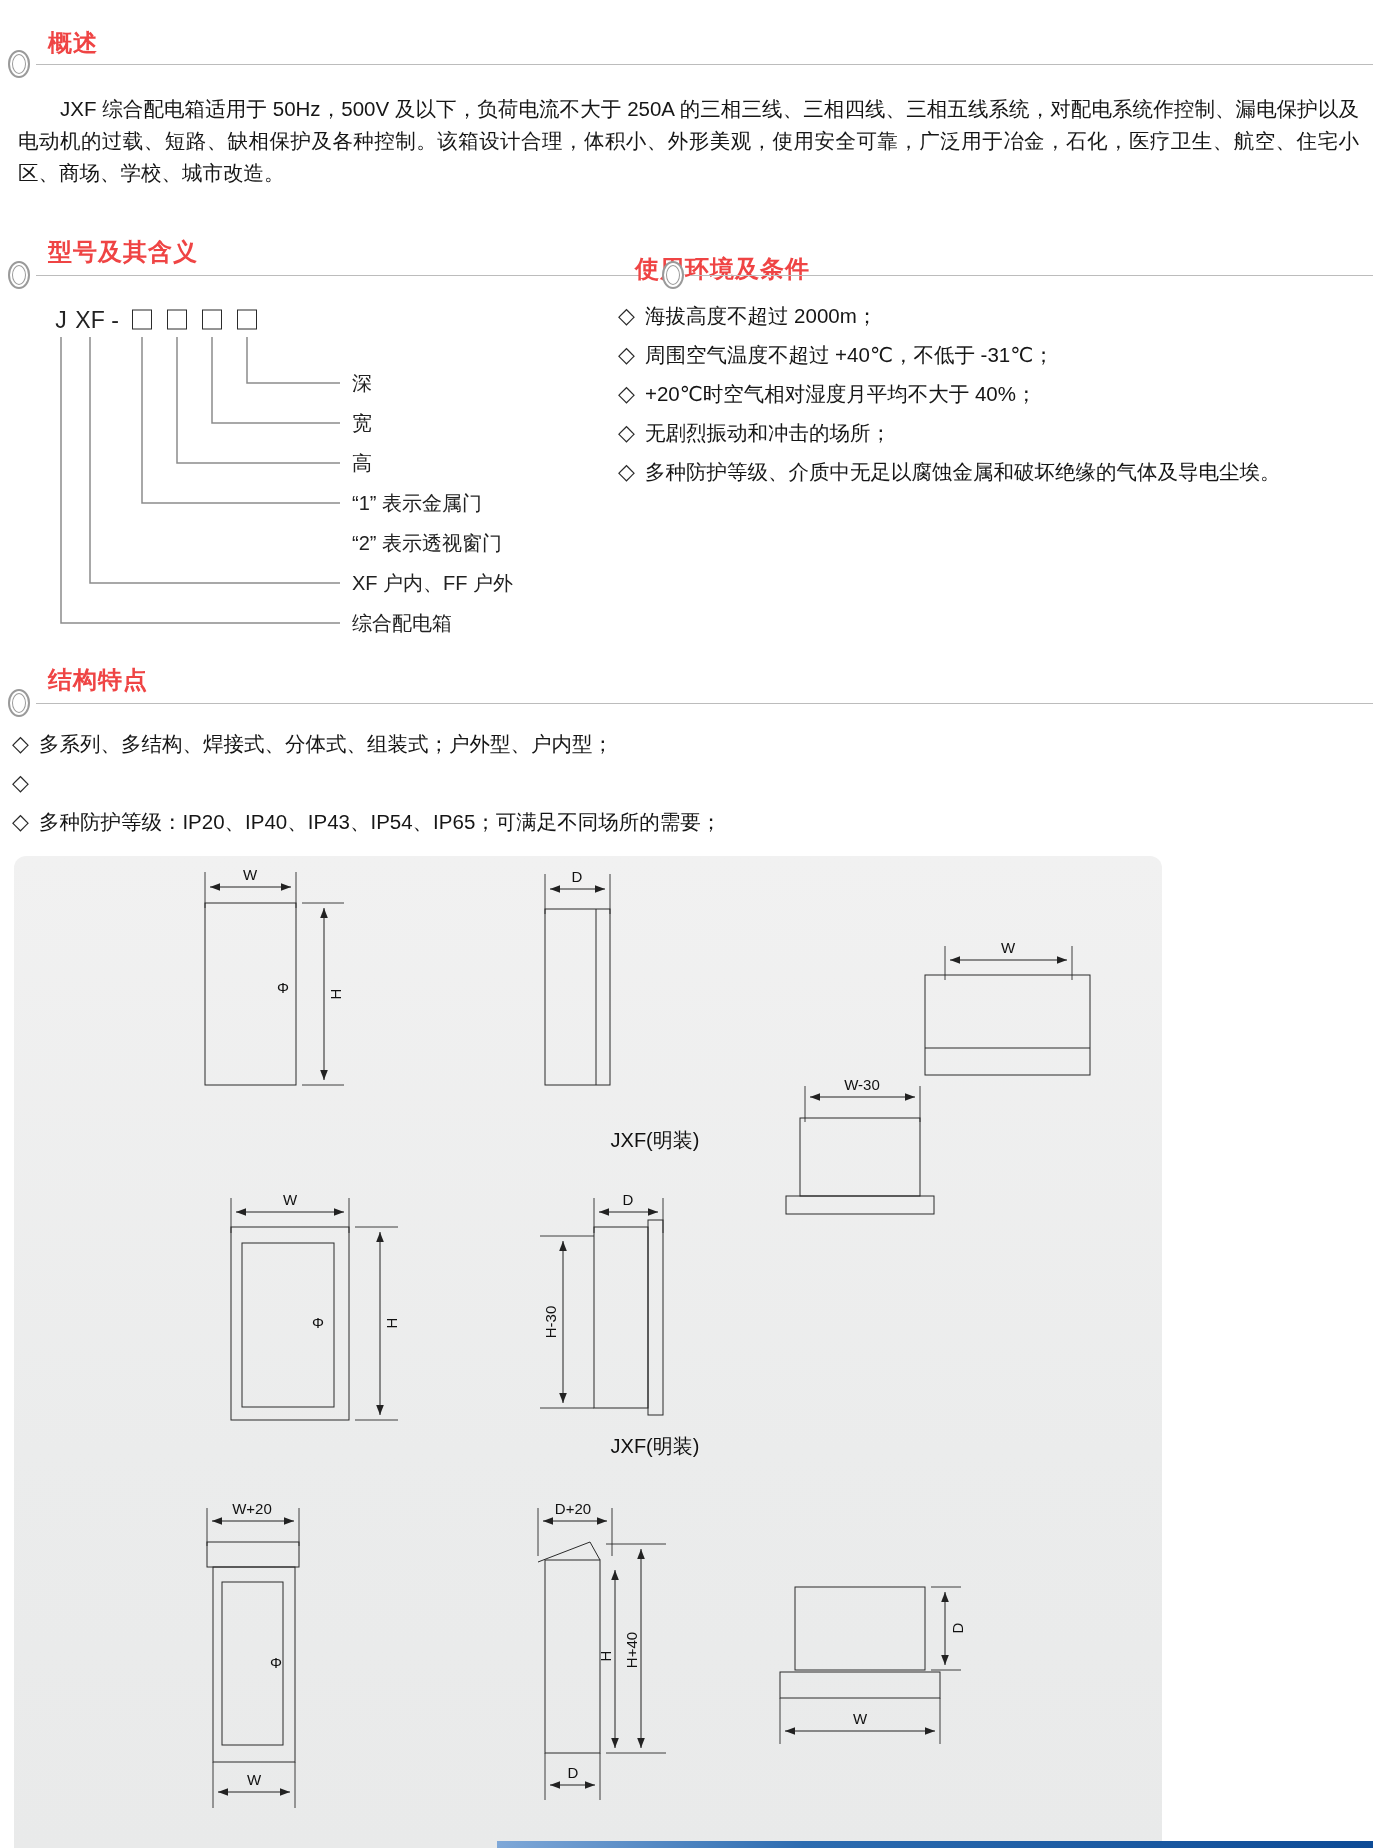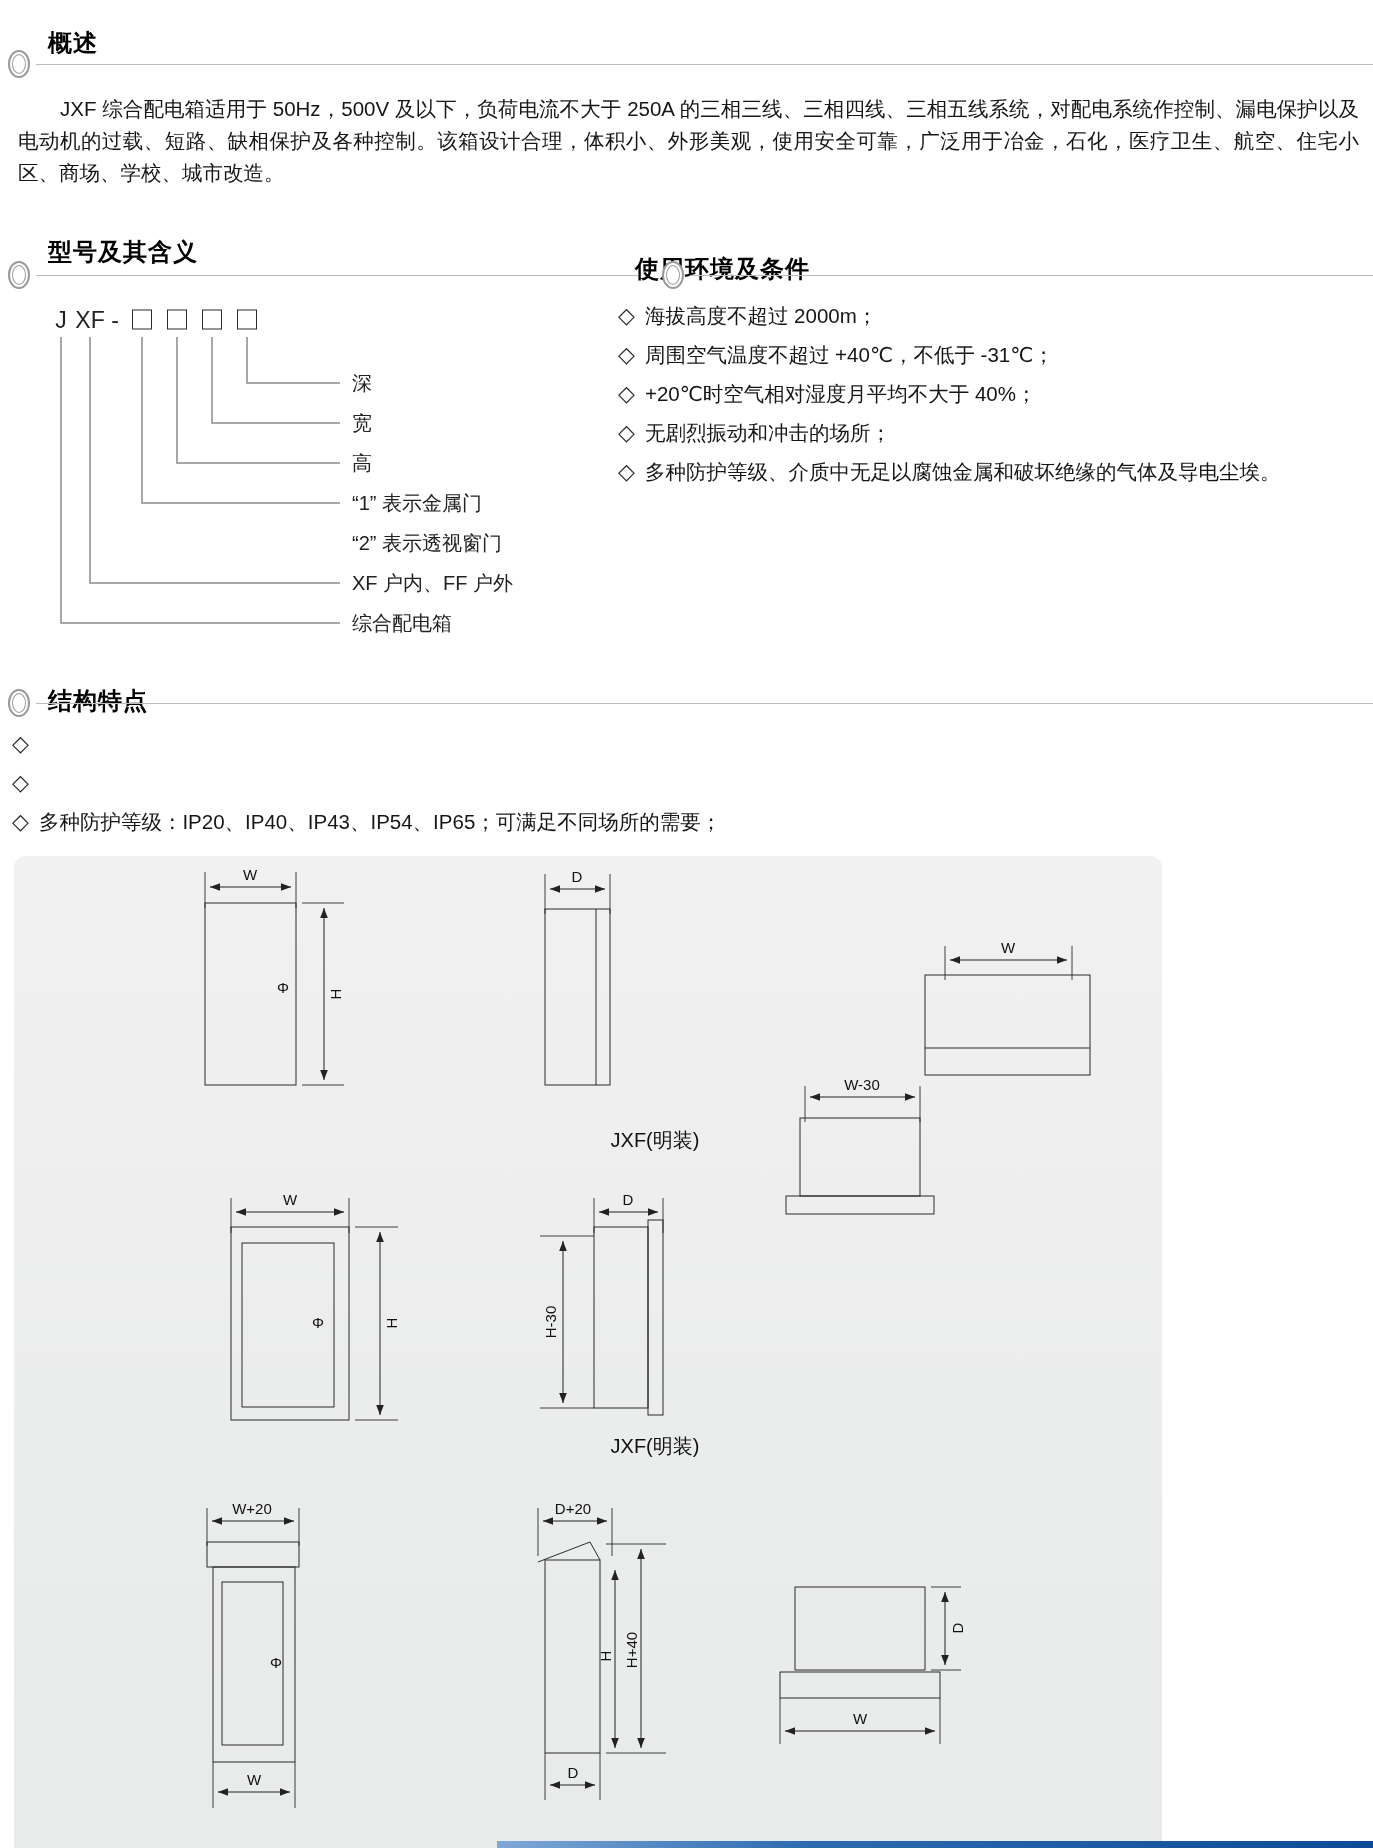--- a/index.html
+++ b/index.html
@@ -1,18 +1,18 @@
 <!DOCTYPE html>
 <html><head>
 <meta charset="utf-8">
 <style>
   html,body{margin:0;padding:0;background:#ffffff;}
   .page{position:relative;width:1373px;height:1848px;background:#ffffff;overflow:hidden;
         font-family:"Liberation Sans","DejaVu Sans",sans-serif;color:#1a1a1a;}
-  .sec-title{position:absolute;font-size:24px;font-weight:bold;color:#000000;letter-spacing:1px;}
+  .sec-title{position:absolute;font-size:24px;font-weight:bold;color:#ef4444;letter-spacing:1px;}
   .divider{position:absolute;height:0;border-top:1px solid #bcbcbc;}
   .ring{position:absolute;width:22px;height:28px;border:2px solid #9a9a9a;border-radius:50%;
         background:#fff;box-sizing:border-box;z-index:2;}
   .ring::after{content:"";position:absolute;left:2px;top:2px;right:2px;bottom:2px;
         border:1px solid #9a9a9a;border-radius:50%;}
   .body-par{position:absolute;font-size:20.5px;line-height:32px;text-align:justify;
         text-indent:2.05em;color:#161616;}
   .blist{position:absolute;}
   .bitem{display:flex;align-items:flex-start;font-size:20.5px;line-height:39px;color:#161616;}
   .diamond{flex:0 0 auto;font-size:22px;line-height:39px;margin-right:10px;color:#2a2a2a;}
@@ -95,27 +95,28 @@
     <div class="bitem">
       <span class="diamond">◇</span>
       <span>无剧烈振动和冲击的场所；</span>
     </div>
     <div class="bitem">
       <span class="diamond">◇</span>
       <span>多种防护等级、介质中无足以腐蚀金属和破坏绝缘的气体及导电尘埃。</span>
     </div>
   </div>
 
-  <div class="sec-title" style="left:48px;top:685px">结构特点</div>
+  <div class="sec-title" style="left:48px;top:664px">结构特点</div>
   <div class="ring" style="left:8px;top:689px"></div>
   <div class="divider" style="left:36px;top:703px;right:0"></div>
 
   <div class="blist" style="left:12px;top:724px;width:1350px">
     <div class="bitem">
       <span class="diamond">◇</span>
+      <span>多系列、多结构、焊接式、分体式、组装式；户外型、户内型；</span>
     </div>
     <div class="bitem">
       <span class="diamond">◇</span>
     </div>
     <div class="bitem">
       <span class="diamond">◇</span>
       <span>多种防护等级：IP20、IP40、IP43、IP54、IP65；可满足不同场所的需要；</span>
     </div>
   </div>
 

